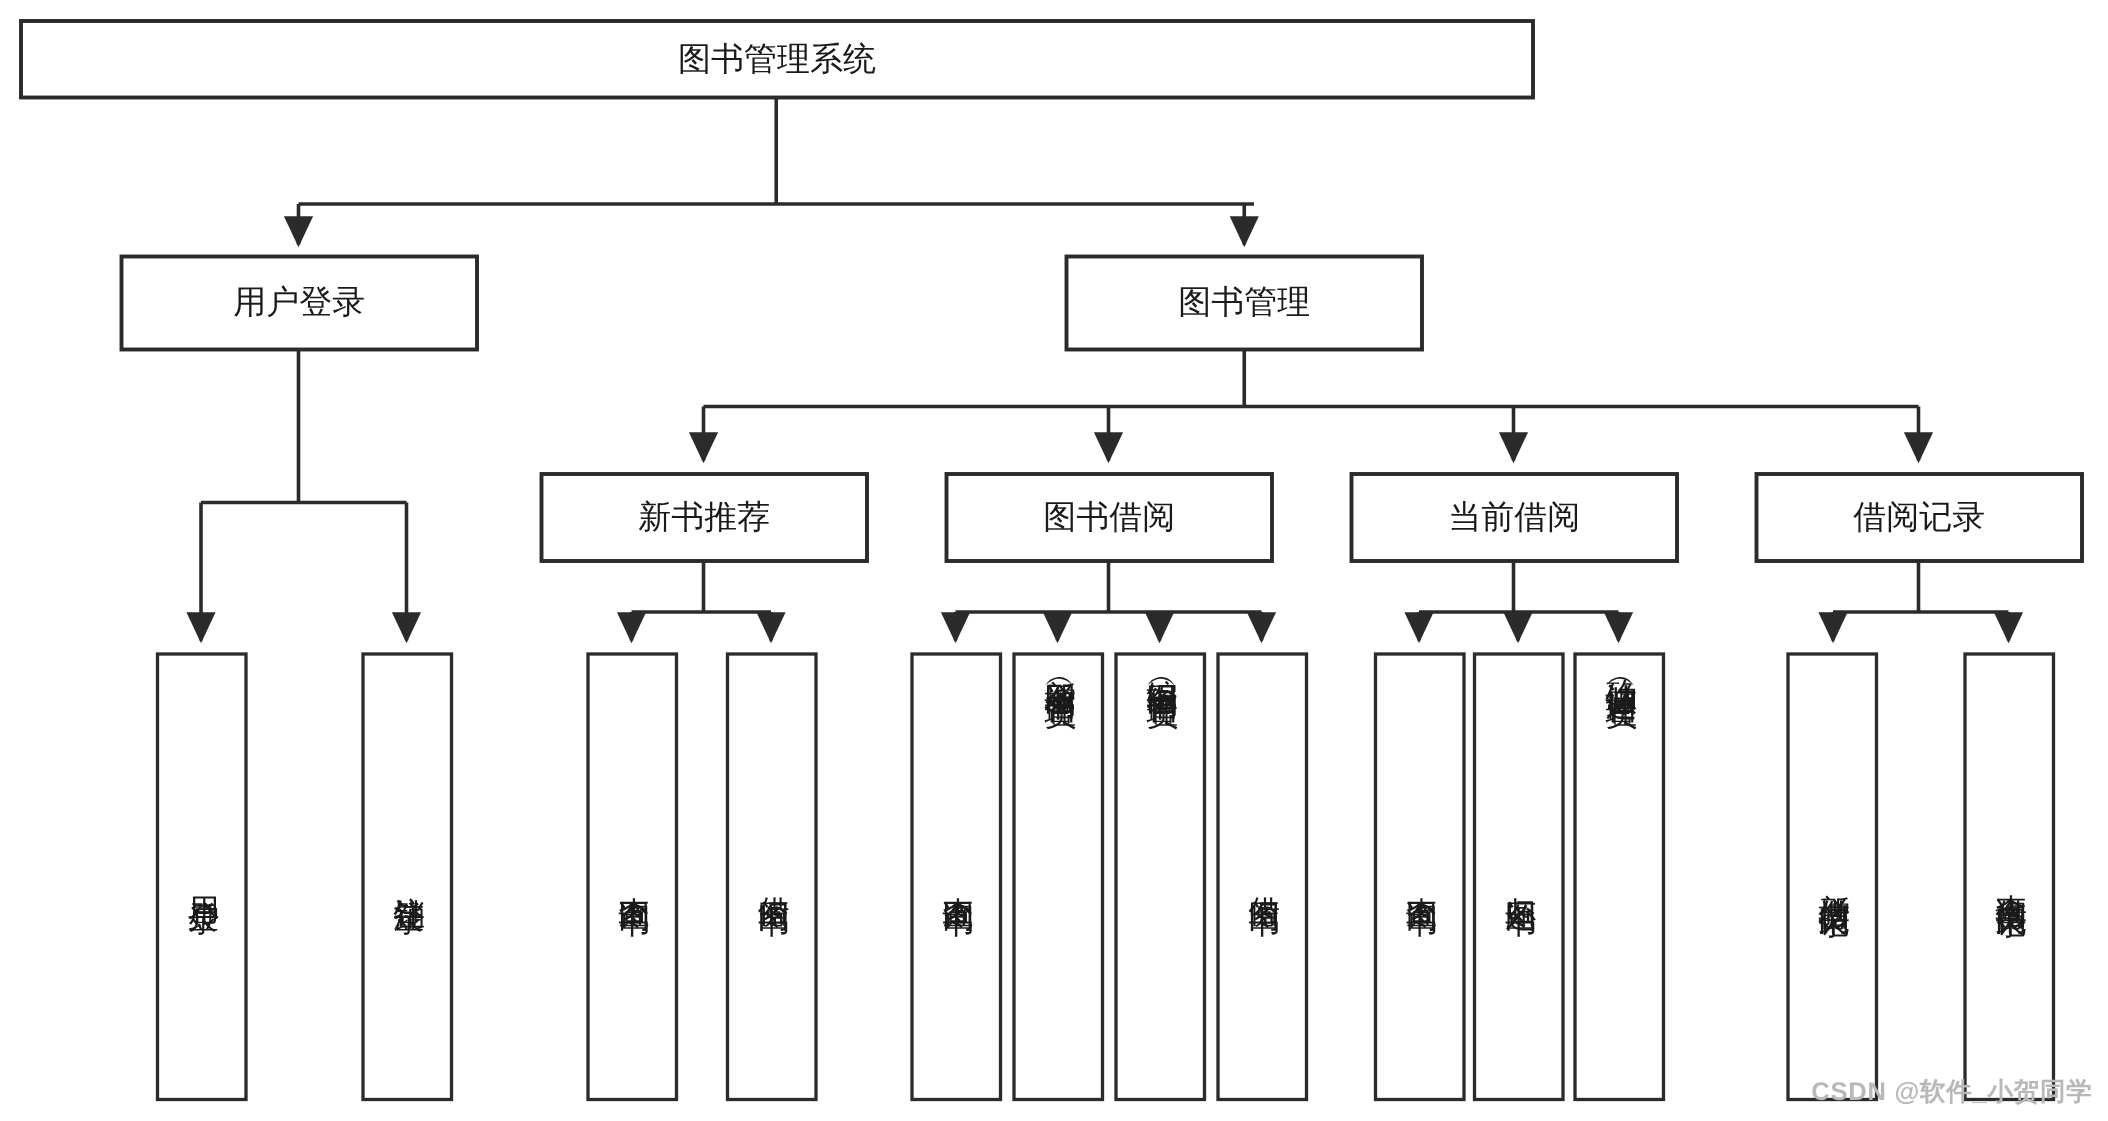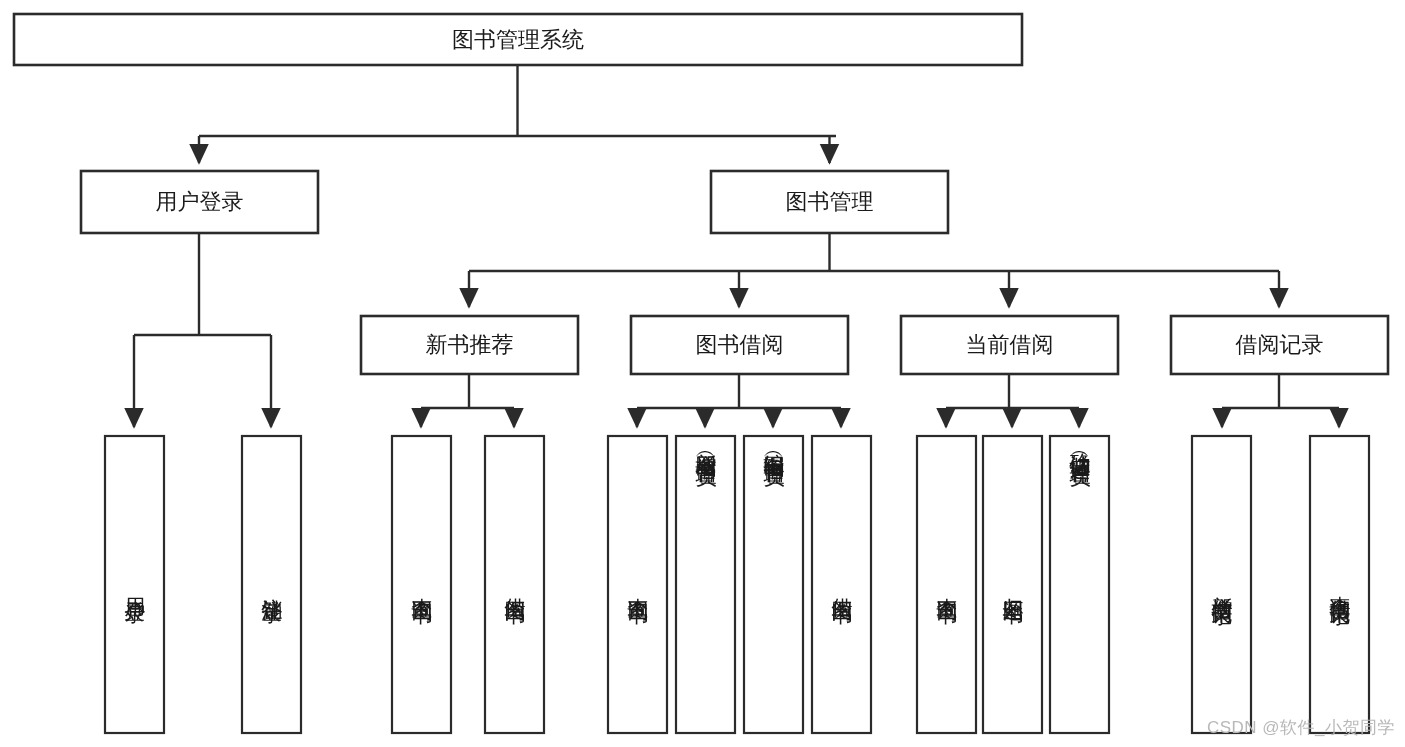--- a/index.html
+++ b/index.html
@@ -77,20 +77,21 @@
   .watermark {
     position: absolute;
     right: 10px;
     bottom: 8px;
     font-family: "Liberation Sans", "DejaVu Sans", sans-serif;
     font-size: 17px;
     color: #b8b8b8;
     letter-spacing: 0.5px;
     white-space: nowrap;
     pointer-events: none;
+    font-weight: bold;
   }
 </style>
 </head>
 <body>
 
 <div id="diagram-root">
 
   <svg class="flow" viewBox="0 0 1405 747">
     <defs>
       <marker id="arrow" viewBox="0 0 12 12" refX="10.5" refY="6" markerWidth="9" markerHeight="9" orient="auto-start-reverse">

